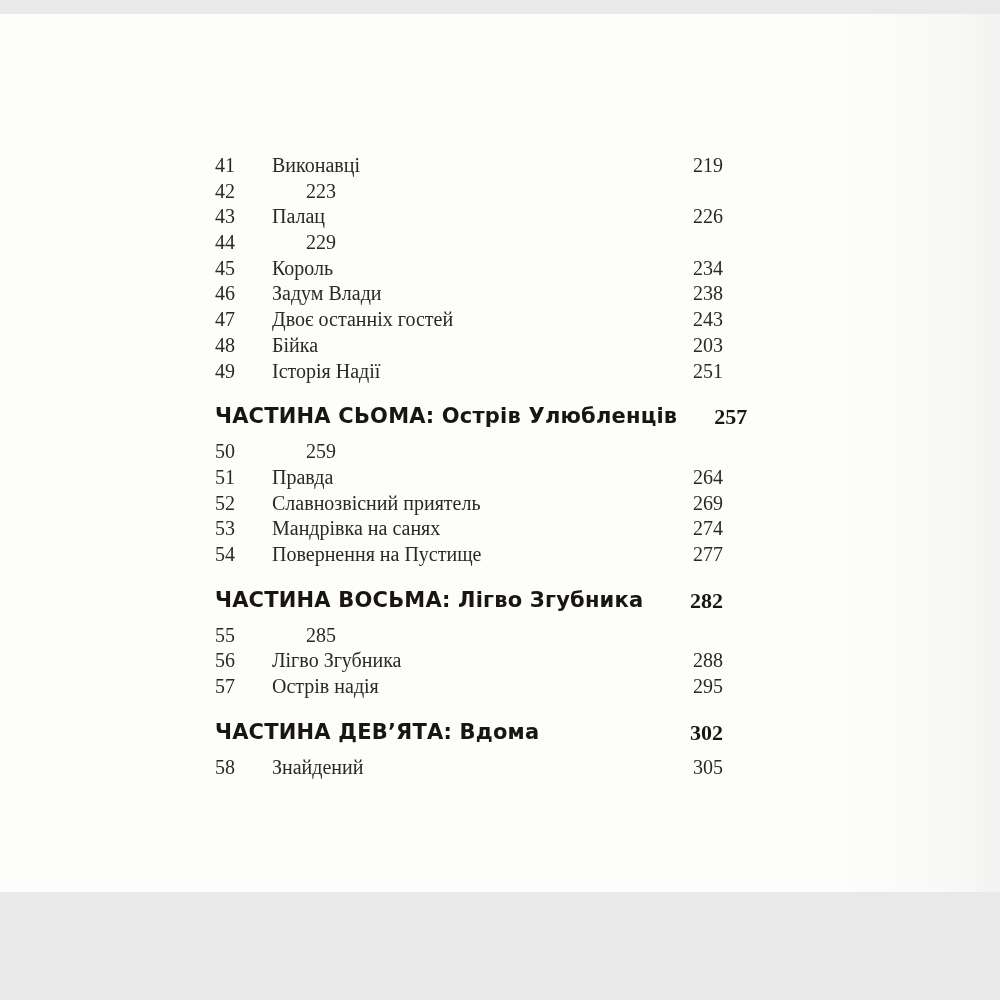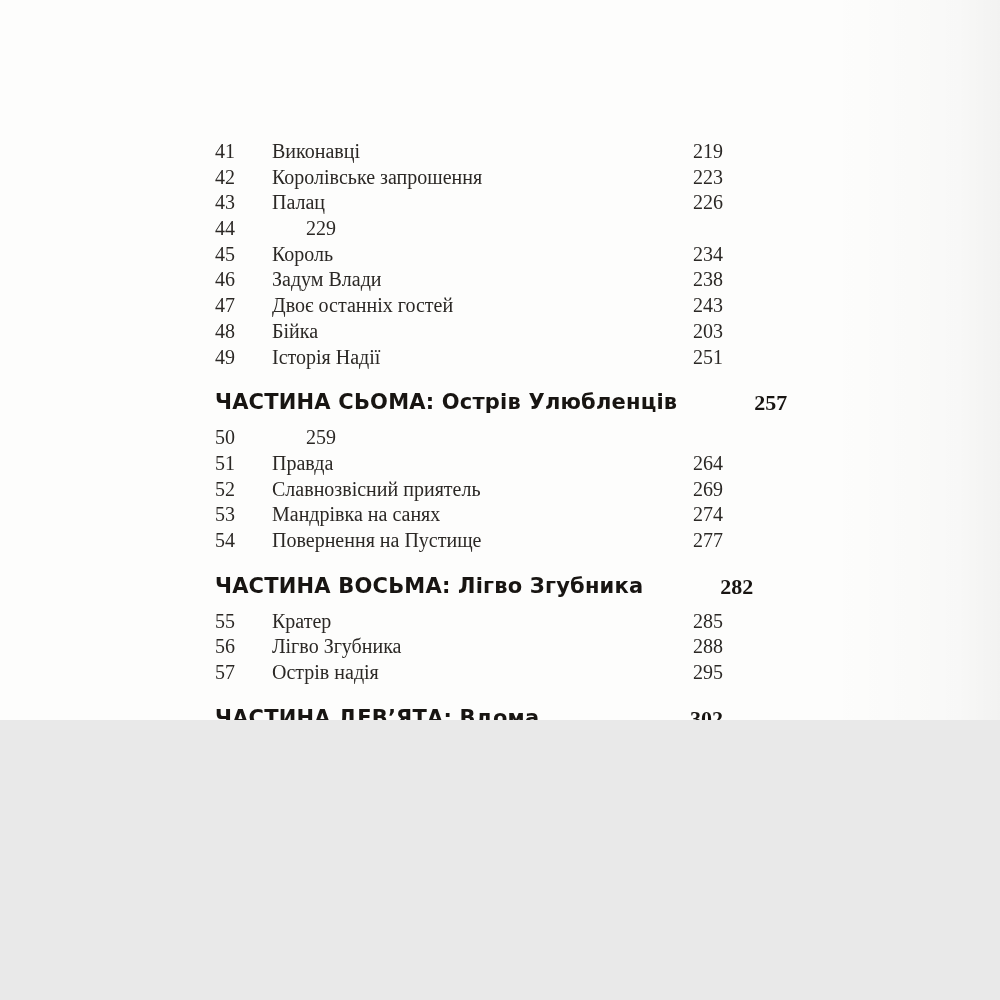--- a/index.html
+++ b/index.html
@@ -3,22 +3,22 @@
 <meta charset="utf-8">
 <style>
   html, body {
     margin: 0;
     padding: 0;
     background: #e9e9e9;
   }
   .page {
     position: relative;
     width: 1000px;
-    height: 720px;
-    margin: 0 auto;
+    height: 878px;
+    margin: 14px auto;
     background: #fdfdfc;
     overflow: hidden;
     font-family: "Liberation Serif", serif;
     color: #2b2825;
   }
   
   .edge-shade {
     position: absolute;
     top: 0; bottom: 0; right: 0;
     width: 170px;
@@ -50,21 +50,20 @@
     flex: 0 0 64px;
     text-align: right;
   }
   .section-row {
     display: flex;
     align-items: center;
     margin-top: 19px;
     margin-bottom: 9px;
     line-height: 27px;
     color: #181512;
-    gap: 40px;
   }
   .section-label {
     flex: 1 1 auto;
     font-family: "DejaVu Sans", sans-serif;
     font-weight: 700;
     font-size: 21px;
     letter-spacing: 0.2px;
     white-space: nowrap;
   }
   .section-page {
@@ -91,21 +90,20 @@
   <div class="edge-shade"></div>
 
   <div class="toc">
       <div class="entry-row">
     <span class="entry-num">41</span>
     <span class="entry-title">Виконавці</span>
     <span class="entry-page">219</span>
   </div>
       <div class="entry-row">
     <span class="entry-num">42</span>
-    <span class="entry-title">Королівське запрошення</span>
     <span class="entry-page">223</span>
   </div>
       <div class="entry-row">
     <span class="entry-num">43</span>
     <span class="entry-title">Палац</span>
     <span class="entry-page">226</span>
   </div>
       <div class="entry-row">
     <span class="entry-num">44</span>
     <span class="entry-page">229</span>
@@ -162,21 +160,20 @@
     <span class="entry-num">54</span>
     <span class="entry-title">Повернення на Пустище</span>
     <span class="entry-page">277</span>
   </div>
       <div class="section-row">
     <span class="section-label">ЧАСТИНА ВОСЬМА: Лігво Згубника</span>
     <span class="section-page">282</span>
   </div>
       <div class="entry-row">
     <span class="entry-num">55</span>
-    <span class="entry-title">Кратер</span>
     <span class="entry-page">285</span>
   </div>
       <div class="entry-row">
     <span class="entry-num">56</span>
     <span class="entry-title">Лігво Згубника</span>
     <span class="entry-page">288</span>
   </div>
       <div class="entry-row">
     <span class="entry-num">57</span>
     <span class="entry-title">Острів надія</span>

